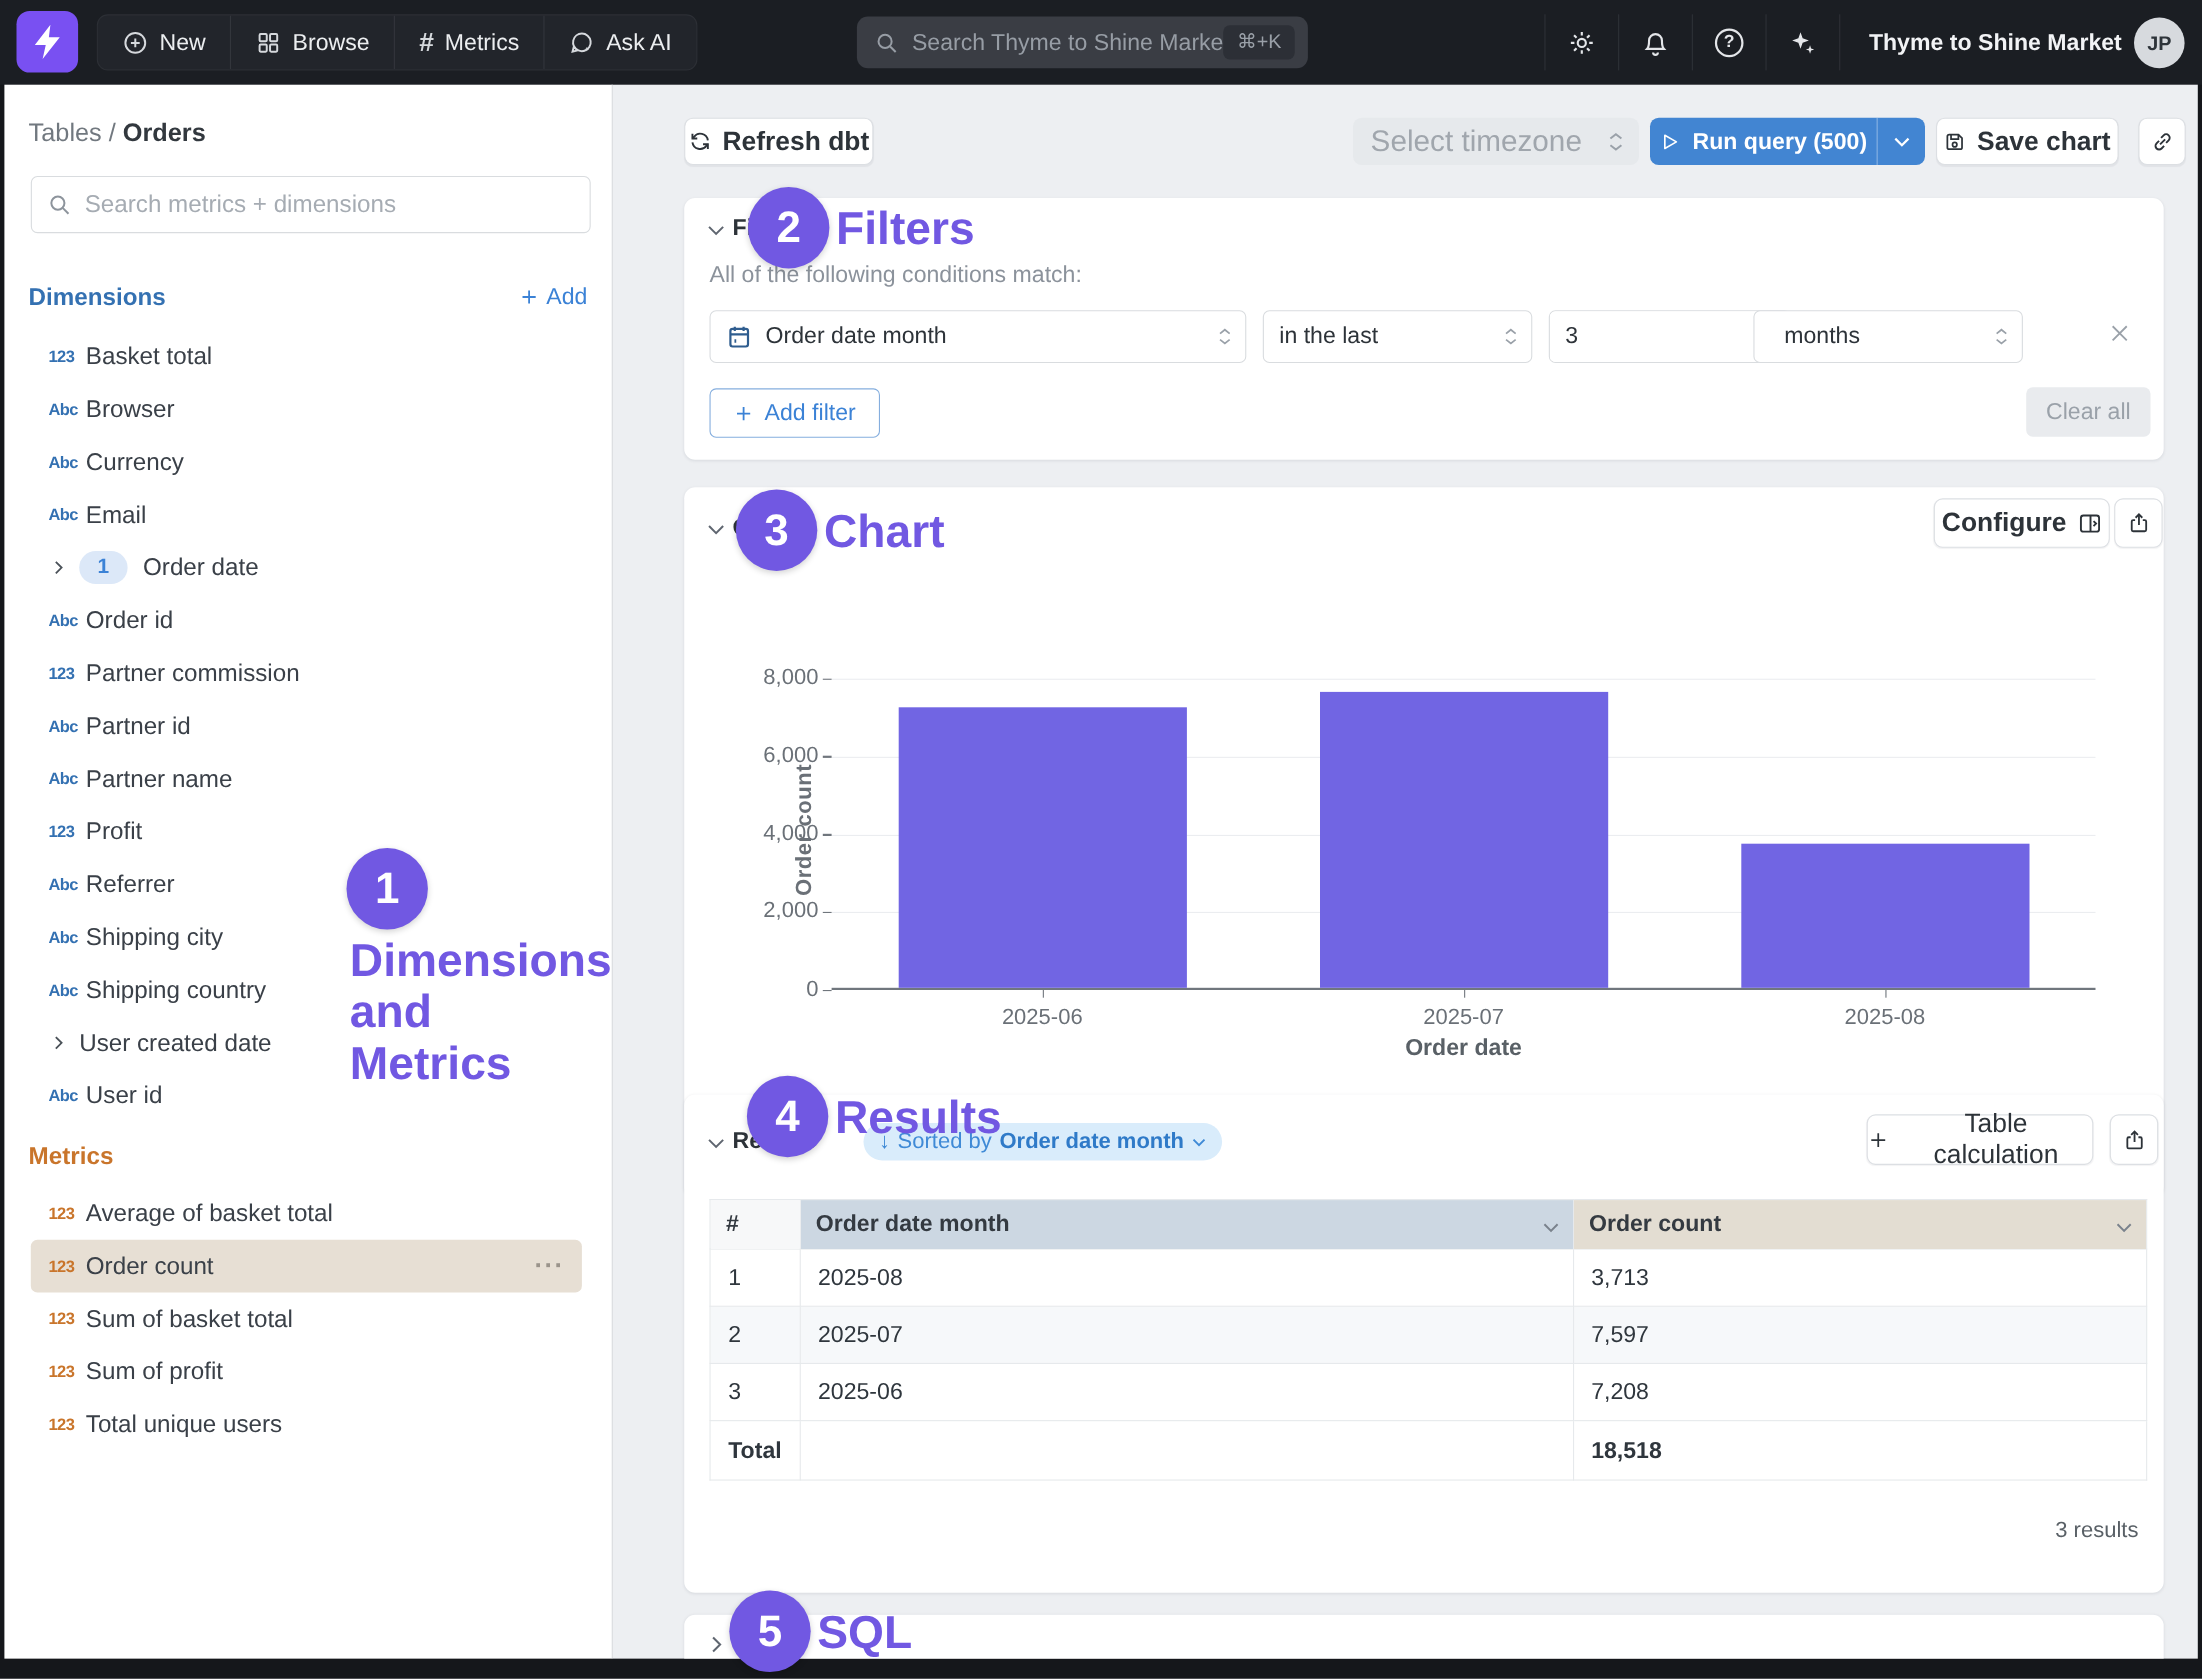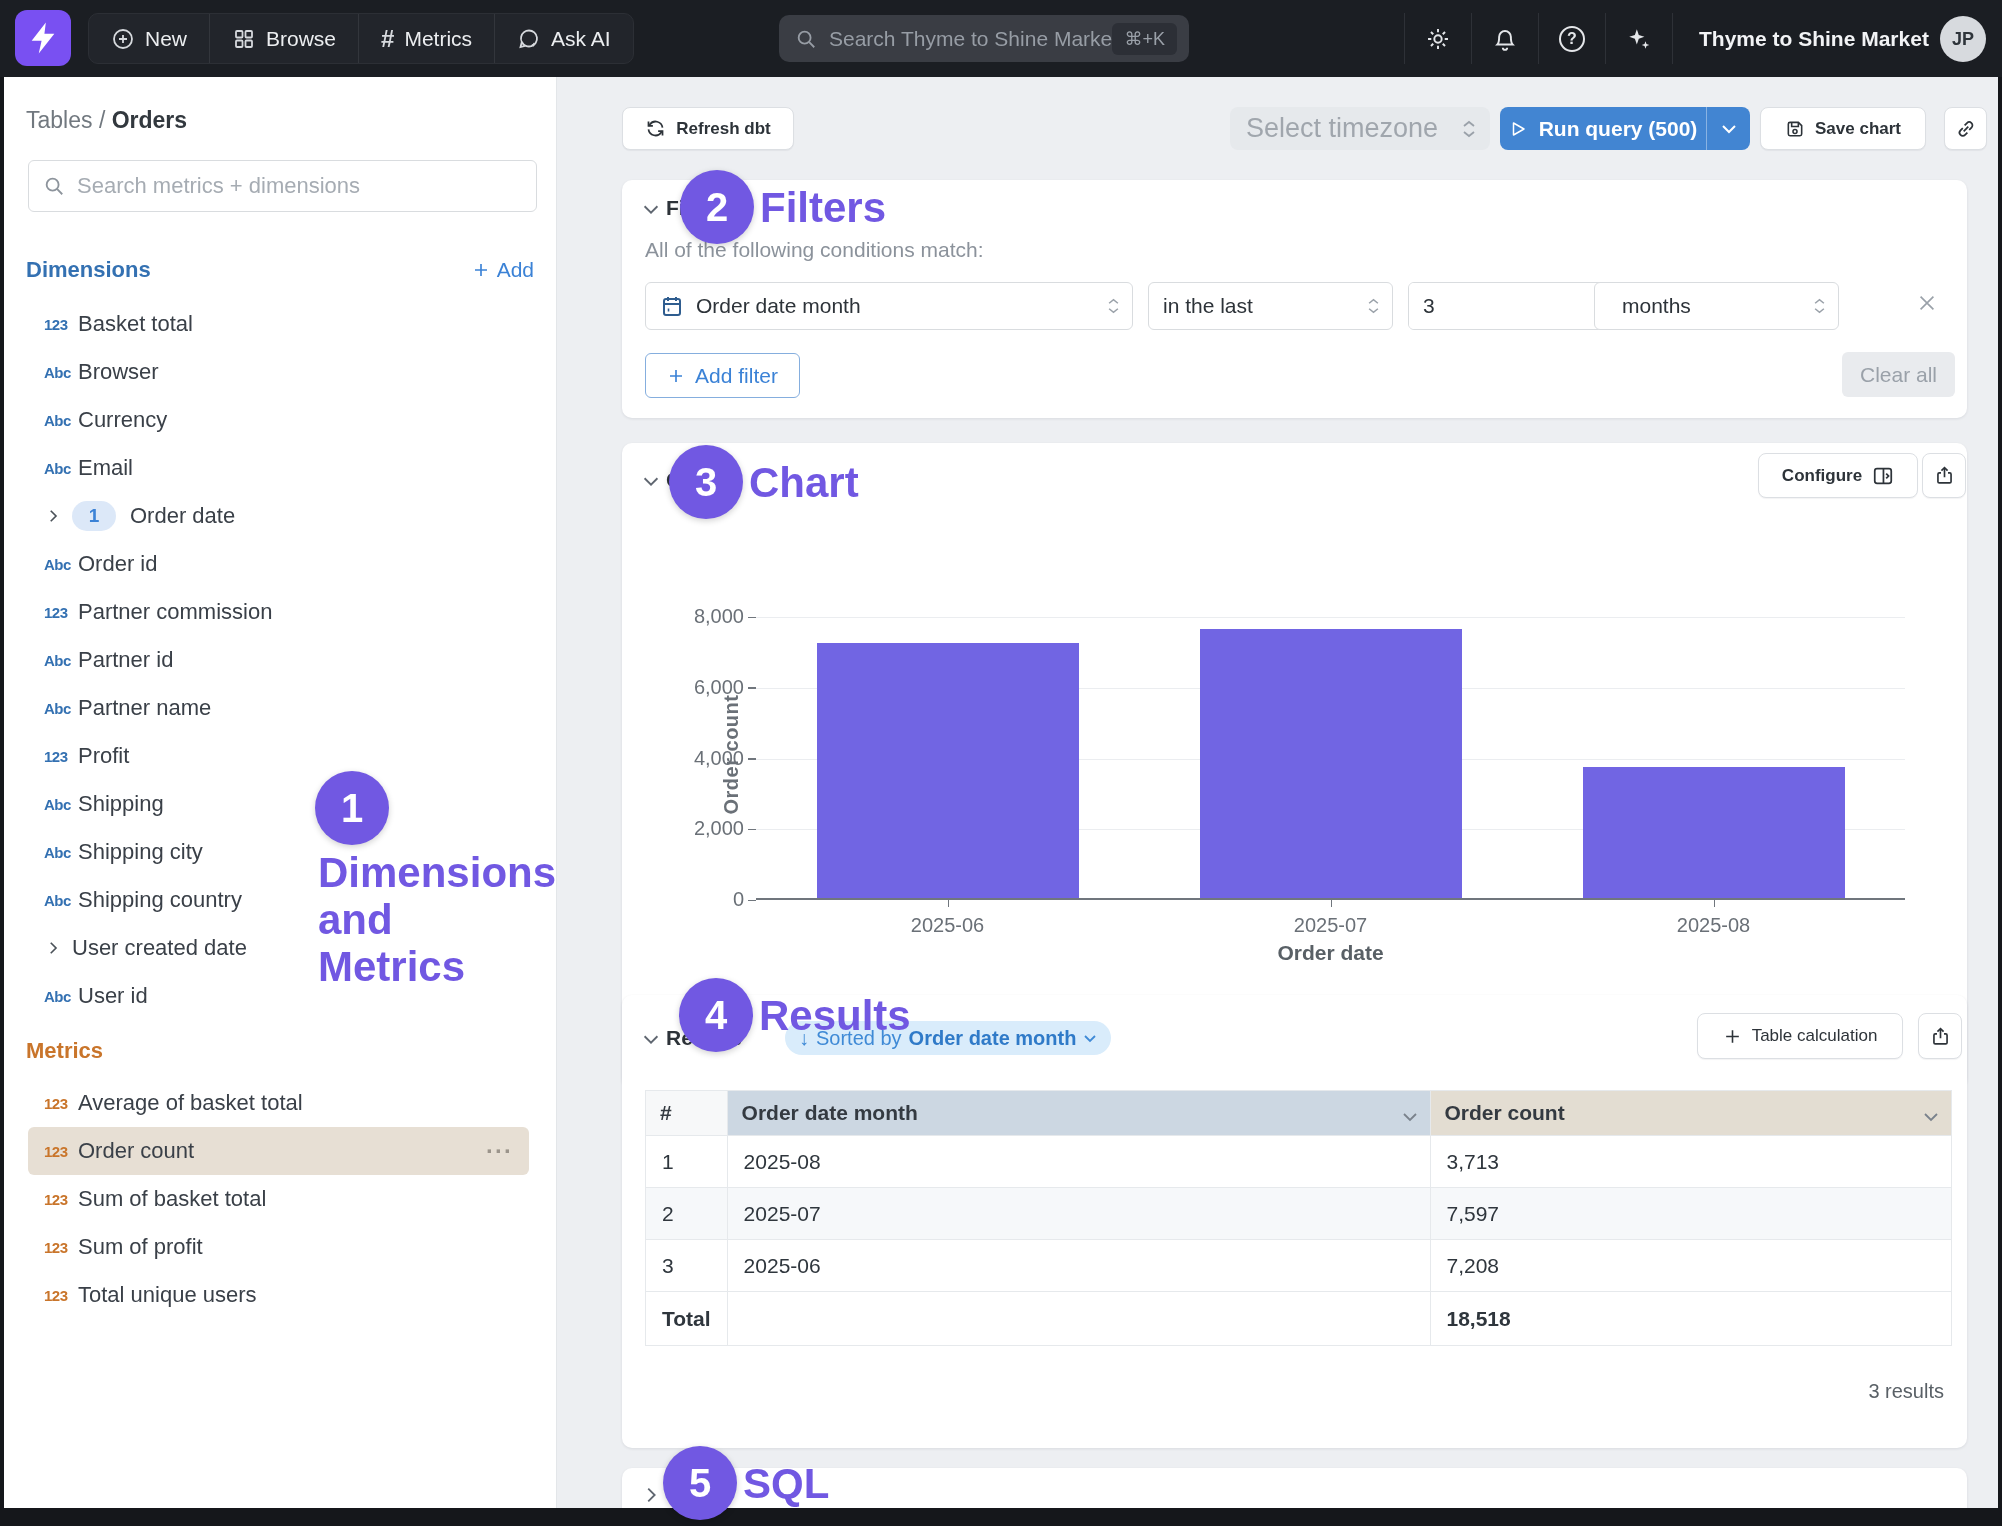--- a/index.html
+++ b/index.html
@@ -43,21 +43,21 @@
   .type-icon { width:34px; font-size:15px; font-weight:700; letter-spacing:-0.5px; flex:0 0 34px; }
   .type-icon.num-blue,.type-icon.abc { color:#3471b2; }
   .type-icon.num-orange { color:#c9752b; }
   .sb-chev { width:28px; flex:0 0 28px; color:#4a5158; display:flex; }
   .sb-badge { min-width:44px; height:30px; border-radius:15px; background:#dce8f8; color:#3b82d6; font-size:19px; font-weight:700; display:flex; align-items:center; justify-content:center; margin-right:14px; }
   .sb-label { font-size:22px; color:#3a4048; white-space:nowrap; }
   .row-dots { position:absolute; right:16px; color:#9b948b; font-size:24px; font-weight:700; letter-spacing:1px; }
 
   
   .main { position:absolute; left:557px; top:77px; width:1441px; height:1431px; background:#edeff2; }
-  .btn { display:flex; align-items:center; justify-content:center; gap:10px; background:#fff; border:1px solid #dcdfe3; border-radius:8px; font-size:17px; font-weight:700; color:#2d3339; cursor:pointer; box-shadow:0 1px 1px rgba(16,24,40,.05); }
+  .btn { display:flex; align-items:center; justify-content:center; gap:10px; background:#fff; border:1px solid #dcdfe3; border-radius:8px; font-size:24px; font-weight:700; color:#2d3339; cursor:pointer; box-shadow:0 1px 1px rgba(16,24,40,.05); }
   .toolbar-refresh { position:absolute; left:65px; top:30px; width:172px; height:43px; }
   .tz-select { position:absolute; left:673px; top:30px; width:260px; height:43px; background:#e6e9ec; border-radius:8px; display:flex; align-items:center; justify-content:space-between; padding:0 14px 0 16px; color:#a0a6ad; font-size:27px; }
   .run-query { position:absolute; left:943px; top:30px; width:250px; height:43px; background:#4285d2; border-radius:8px; display:flex; color:#fff; overflow:hidden; cursor:pointer; }
   .run-main { flex:1; display:flex; align-items:center; justify-content:center; gap:12px; font-size:21px; font-weight:700; border-right:1px solid rgba(255,255,255,.38); }
   .run-caret { width:43px; display:flex; align-items:center; justify-content:center; }
   .save-chart { position:absolute; left:1203px; top:30px; width:166px; height:43px; }
   .link-btn { position:absolute; left:1387px; top:30px; width:43px; height:43px; }
 
   .card { position:absolute; left:65px; width:1345px; background:#fff; border-radius:10px; box-shadow:0 1px 3px rgba(16,24,40,.09); }
   .card-chev { position:absolute; left:18px; color:#5f6670; display:flex; cursor:pointer; }
@@ -281,21 +281,21 @@
         <div class="sb-row">
           <span class="type-icon abc">Abc</span>
           <span class="sb-label">Partner name</span>
         </div>
         <div class="sb-row">
           <span class="type-icon num-blue">123</span>
           <span class="sb-label">Profit</span>
         </div>
         <div class="sb-row">
           <span class="type-icon abc">Abc</span>
-          <span class="sb-label">Shipping</span>
+          <span class="sb-label">Referrer</span>
         </div>
         <div class="sb-row">
           <span class="type-icon abc">Abc</span>
           <span class="sb-label">Shipping city</span>
         </div>
         <div class="sb-row">
           <span class="type-icon abc">Abc</span>
           <span class="sb-label">Shipping country</span>
         </div>
         <div class="sb-row">

